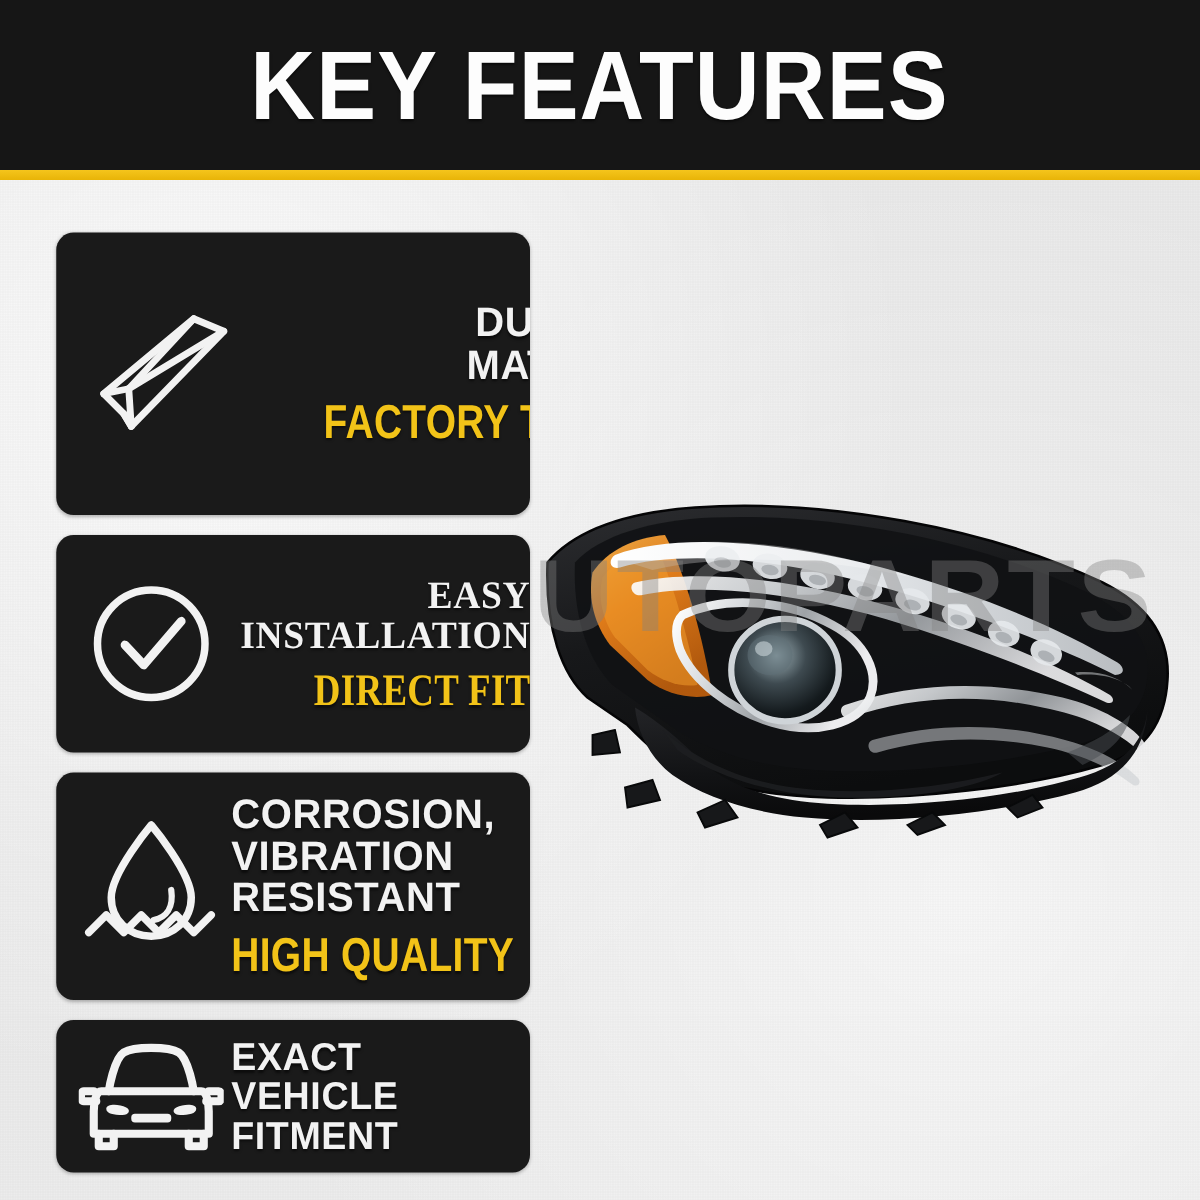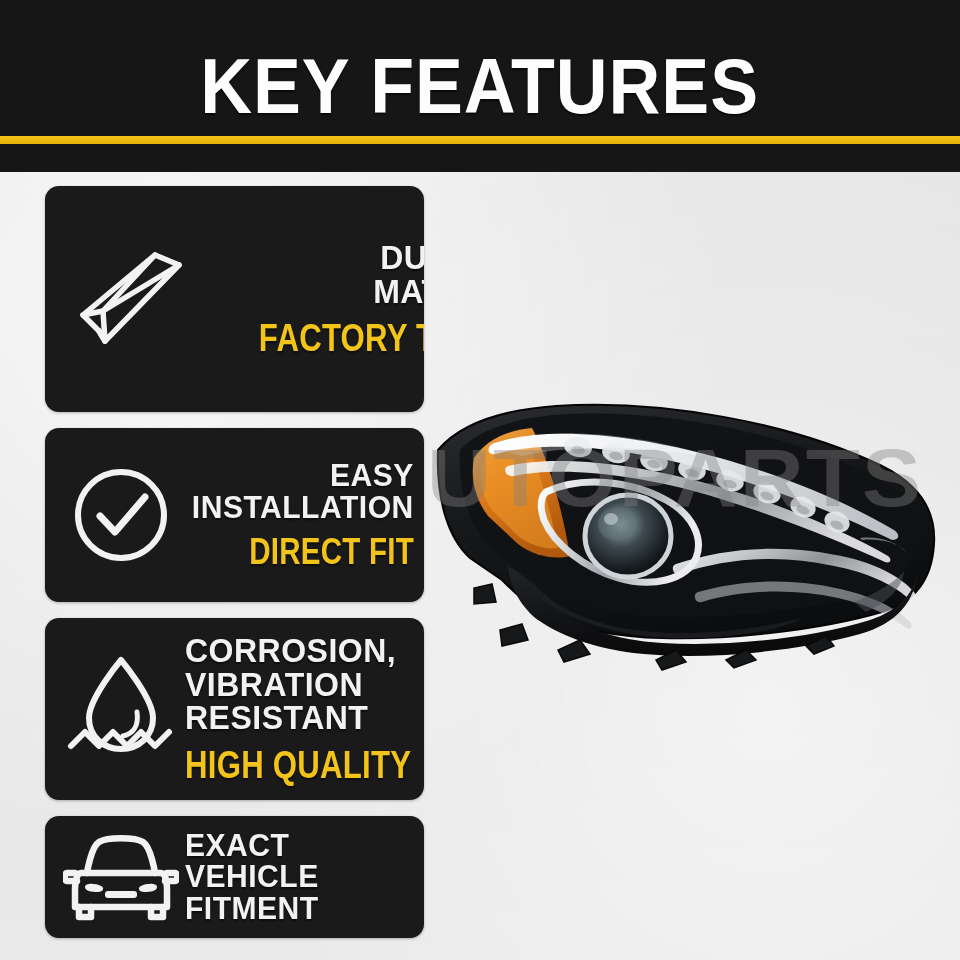--- a/index.html
+++ b/index.html
@@ -39,21 +39,21 @@
     background-image:
       repeating-linear-gradient(0deg, rgba(0,0,0,0.022) 0px, rgba(0,0,0,0.022) 1px, rgba(255,255,255,0.02) 1px, rgba(255,255,255,0.02) 2px),
       repeating-linear-gradient(90deg, rgba(0,0,0,0.018) 0px, rgba(0,0,0,0.018) 1px, rgba(255,255,255,0.02) 1px, rgba(255,255,255,0.02) 2px);
   }
 
   
   .header {
     position: absolute;
     left: 0; top: 0;
     width: 960px;
-    height: 172px;
+    height: 136px;
     background: #161616;
     display: flex;
     align-items: center;
     justify-content: center;
   }
   .header-title {
     color: #fdfdfd;
     font-size: 78px;
     line-height: 1;
     font-weight: bold;
@@ -82,21 +82,21 @@
     box-shadow: 0 1px 3px rgba(0,0,0,0.28);
     display: flex;
     align-items: center;
     padding: 0 14px 0 12px;
     box-sizing: border-box;
     margin-bottom: 16px;
     position: relative;
     overflow: hidden;
   }
   .card-1 { height: 226px; }
-  .card-2 { height: 174px; }
+  .card-2 { height: 174px; font-family: Liberation Serif, serif; }
   .card-3 { height: 182px; }
   .card-4 { height: 122px; margin-bottom: 0; }
 
   .card-icon {
     flex: 0 0 auto;
     width: 128px;
     display: flex;
     align-items: center;
     justify-content: center;
   }

